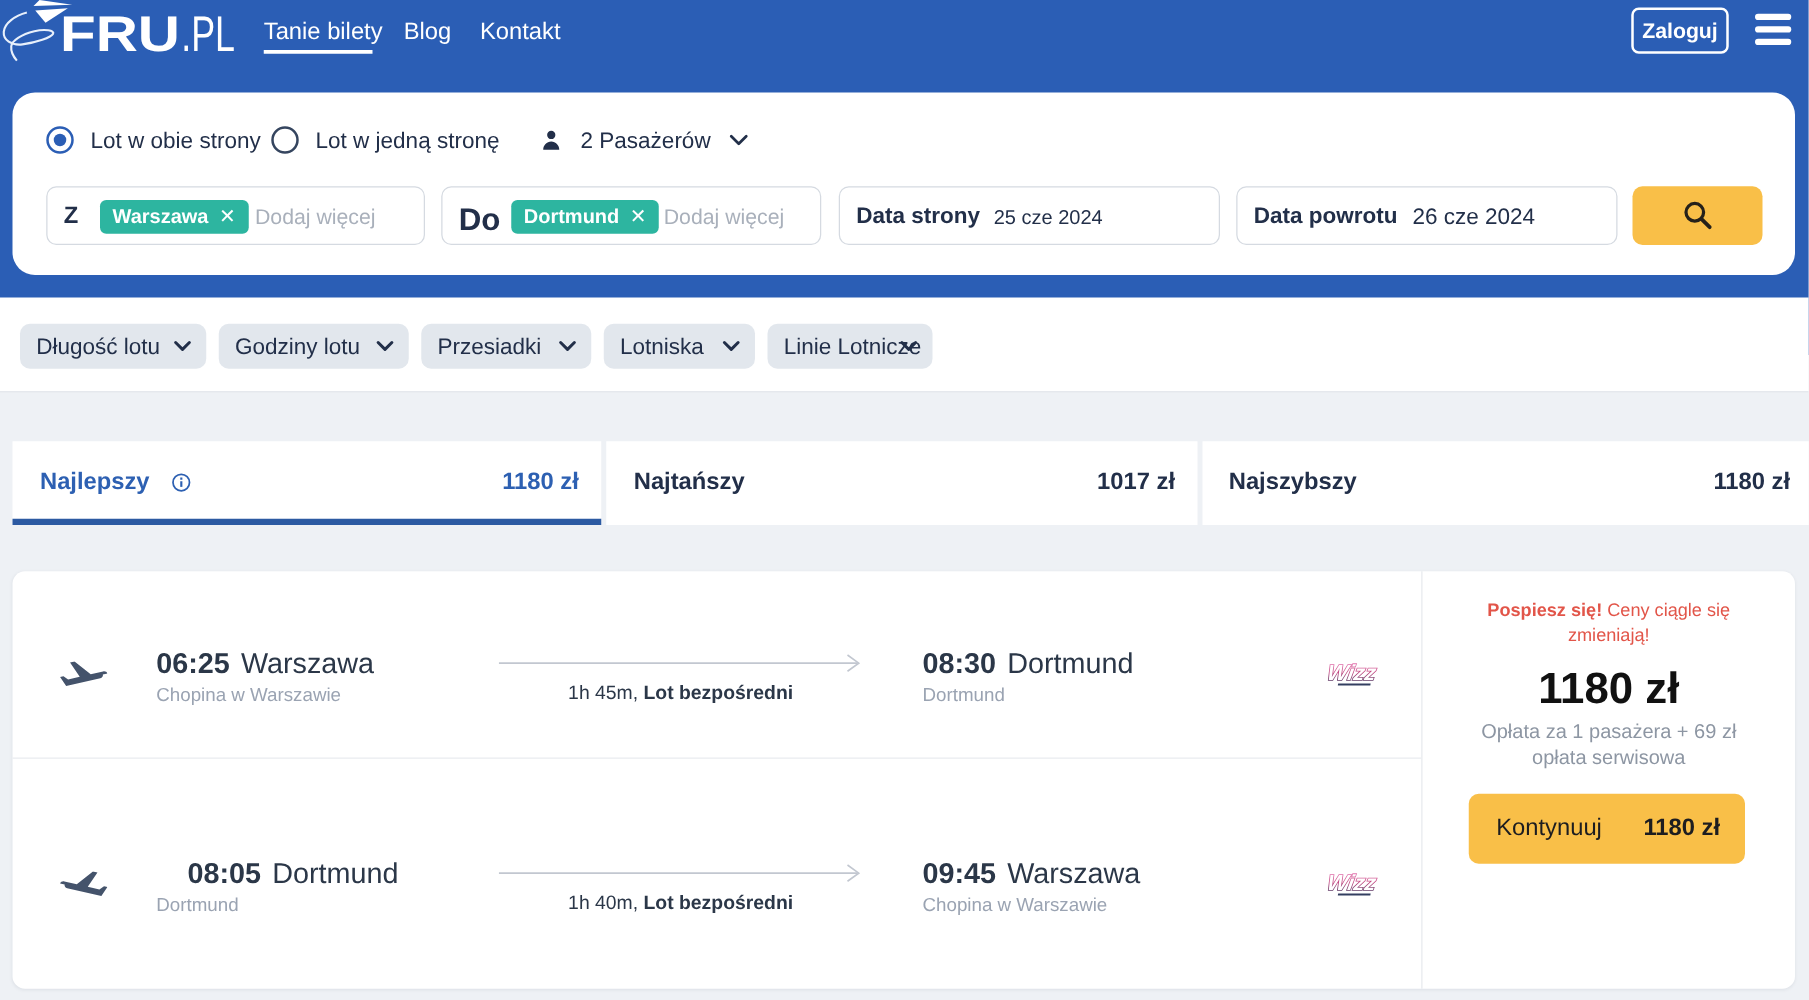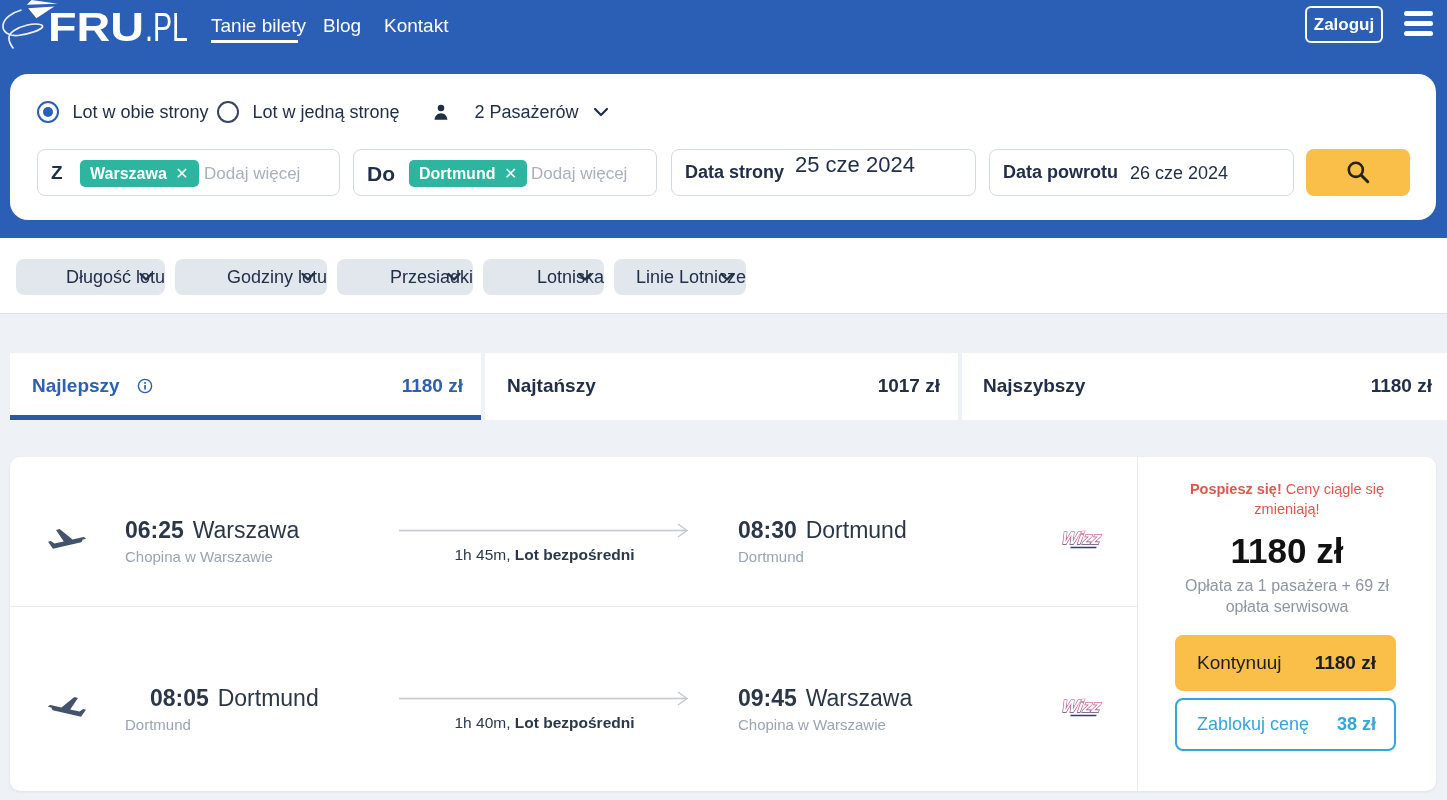--- a/index.html
+++ b/index.html
@@ -20,21 +20,21 @@
   .radio-outer { width:22px; height:22px; border-radius:50%; display:inline-block; vertical-align:middle; }
   .field { position:absolute; top:75px; height:47px; background:#fff; border:1px solid #d5dae1; border-radius:8px; }
   .tag { position:absolute; top:10px; height:27px; background:#2db5a0; border-radius:5px; color:#fff;
          font-weight:bold; font-size:16px; line-height:27px; padding:0 10px; }
   .ph { color:#a9b0bb; font-size:17px; }
   .dk { color:#222f49; }
 
   
   #filters { position:absolute; left:0; top:238px; width:1447px; height:76px; background:#fff; border-bottom:1px solid #dde1e7; }
   .pill { position:absolute; top:21px; height:36px; background:#e2e7ed; border-radius:8px; color:#222f49;
-          font-size:18px; line-height:36px; padding-left:3px;text-align:right; }
+          font-size:18px; line-height:36px; padding-left:13px; }
   .pchev { position:absolute; right:11px; top:10px; }
 
   
   .tab { position:absolute; top:353px; height:67px; background:#fff; }
   .tab .name { font-weight:bold; font-size:19px; color:#222f49; }
   .tab .price { font-weight:bold; font-size:19px; color:#222f49; position:absolute; right:18px; top:22px; }
 
   
   #results { position:absolute; left:10px; top:457px; width:1426px; height:334px; background:#fff; border-radius:10px;
              box-shadow:0 1px 3px rgba(30,40,60,.08); }
@@ -79,39 +79,39 @@
       <span class="dk" style="font-size:18px;vertical-align:middle;margin-left:9px;">Lot w obie strony</span>
     </div>
     <div class="abs" style="left:207px;top:27px;">
       <span class="radio-outer" style="border:2.5px solid #35455f;"></span>
       <span class="dk" style="font-size:18px;vertical-align:middle;margin-left:9px;">Lot w jedną stronę</span>
     </div>
     <div class="abs" style="left:420px;top:27px;">
       <svg width="22" height="22" viewBox="0 0 24 24" style="vertical-align:middle;">
           <path fill="#222f49" d="M12 11.2a3.6 3.6 0 1 0 0-7.2 3.6 3.6 0 0 0 0 7.2zm-7 9.3c0-4 3.1-7.2 7-7.2s7 3.2 7 7.2z"></path>
         </svg>
-      <span class="dk" style="font-size:18px;vertical-align:middle;margin-left:18px;">2 Pasażerów</span>
+      <span class="dk" style="font-size:18px;vertical-align:middle;margin-left:8px;">2 Pasażerów</span>
       <svg width="16" height="16" viewBox="0 0 16 16" style="vertical-align:middle;margin-left:10px;">
           <path d="M2,5 L8,11 L14,5" fill="none" stroke="#222f49" stroke-width="2.2" stroke-linecap="round" stroke-linejoin="round"></path>
         </svg>
     </div>
 
     <div class="field" style="left:27px;width:303px;">
       <span class="abs dk" style="left:13px;top:12px;font-weight:bold;font-size:19px;">Z</span>
       <div class="tag" style="left:42px;">Warszawa <span style="font-weight:400;margin-left:4px;">✕</span></div>
       <span class="abs ph" style="left:166px;top:14px;">Dodaj więcej</span>
     </div>
     <div class="field" style="left:343px;width:304px;">
-      <span class="abs dk" style="left:13px;top:12px;font-weight:bold;font-size:21px;">Do</span>
+      <span class="abs dk" style="left:13px;top:12px;font-weight:bold;font-size:25px;">Do</span>
       <div class="tag" style="left:55px;">Dortmund <span style="font-weight:400;margin-left:4px;">✕</span></div>
       <span class="abs ph" style="left:177px;top:14px;">Dodaj więcej</span>
     </div>
     <div class="field" style="left:661px;width:305px;">
       <span class="abs dk" style="left:13px;top:12px;font-weight:bold;font-size:18px;">Data strony</span>
-      <span class="abs dk" style="left:123px;top:2px;font-size:22px;">25 cze 2024</span>
+      <span class="abs dk" style="left:123px;top:16px;font-size:16px;">25 cze 2024</span>
     </div>
     <div class="field" style="left:979px;width:305px;">
       <span class="abs dk" style="left:13px;top:12px;font-weight:bold;font-size:18px;">Data powrotu</span>
       <span class="abs dk" style="left:140px;top:13px;font-size:18px;">26 cze 2024</span>
     </div>
     <div class="abs" style="left:1296px;top:75px;width:104px;height:47px;background:#f9bf48;border-radius:8px;">
       <svg width="26" height="26" viewBox="0 0 24 24" style="position:absolute;left:39px;top:10px;">
         <circle cx="10" cy="10" r="6.5" fill="none" stroke="#26211a" stroke-width="2.4"></circle>
         <line x1="15" y1="15" x2="21" y2="21" stroke="#26211a" stroke-width="2.8" stroke-linecap="round"></line>
       </svg>
@@ -219,17 +219,13 @@
     <b>Pospiesz się!</b> Ceny ciągle się<br>zmieniają!
   </div>
   <div class="abs" style="left:1128px;top:74px;width:298px;text-align:center;font-weight:bold;font-size:35px;color:#111;">1180 zł</div>
   <div class="abs" style="left:1128px;top:118px;width:298px;text-align:center;color:#8d96a3;font-size:16px;line-height:21px;">
     Opłata za 1 pasażera + 69 zł<br>opłata serwisowa
   </div>
   <div class="ybtn" style="top:178px;">
     <span class="abs" style="left:22px;top:17px;font-size:19px;color:#1d1d20;text-align:right;">Kontynuuj</span>
     <span class="abs" style="right:20px;top:17px;font-size:19px;font-weight:bold;color:#1d1d20;">1180 zł</span>
   </div>
-  <div class="abs" style="left:1165px;top:241px;width:221px;height:53px;border:2px solid #35a5d8;border-radius:8px;">
-    <span class="abs" style="left:20px;top:14px;font-size:18px;color:#35a5d8;">Zablokuj cenę</span>
-    <span class="abs" style="right:18px;top:14px;font-size:18px;font-weight:bold;color:#35a5d8;">38 zł</span>
-  </div>
 </div>
 
 </body></html>

